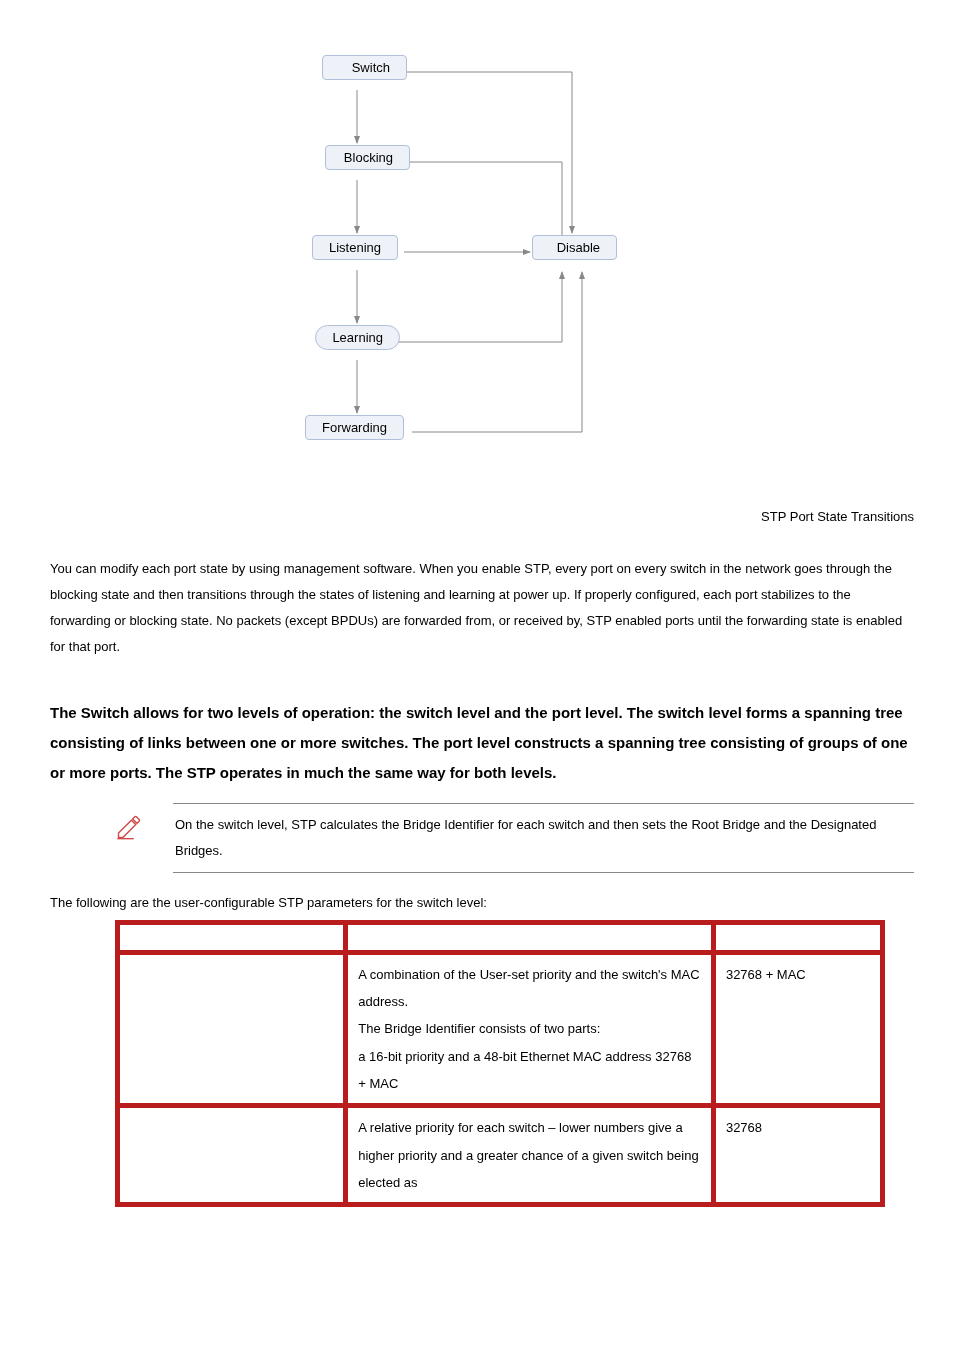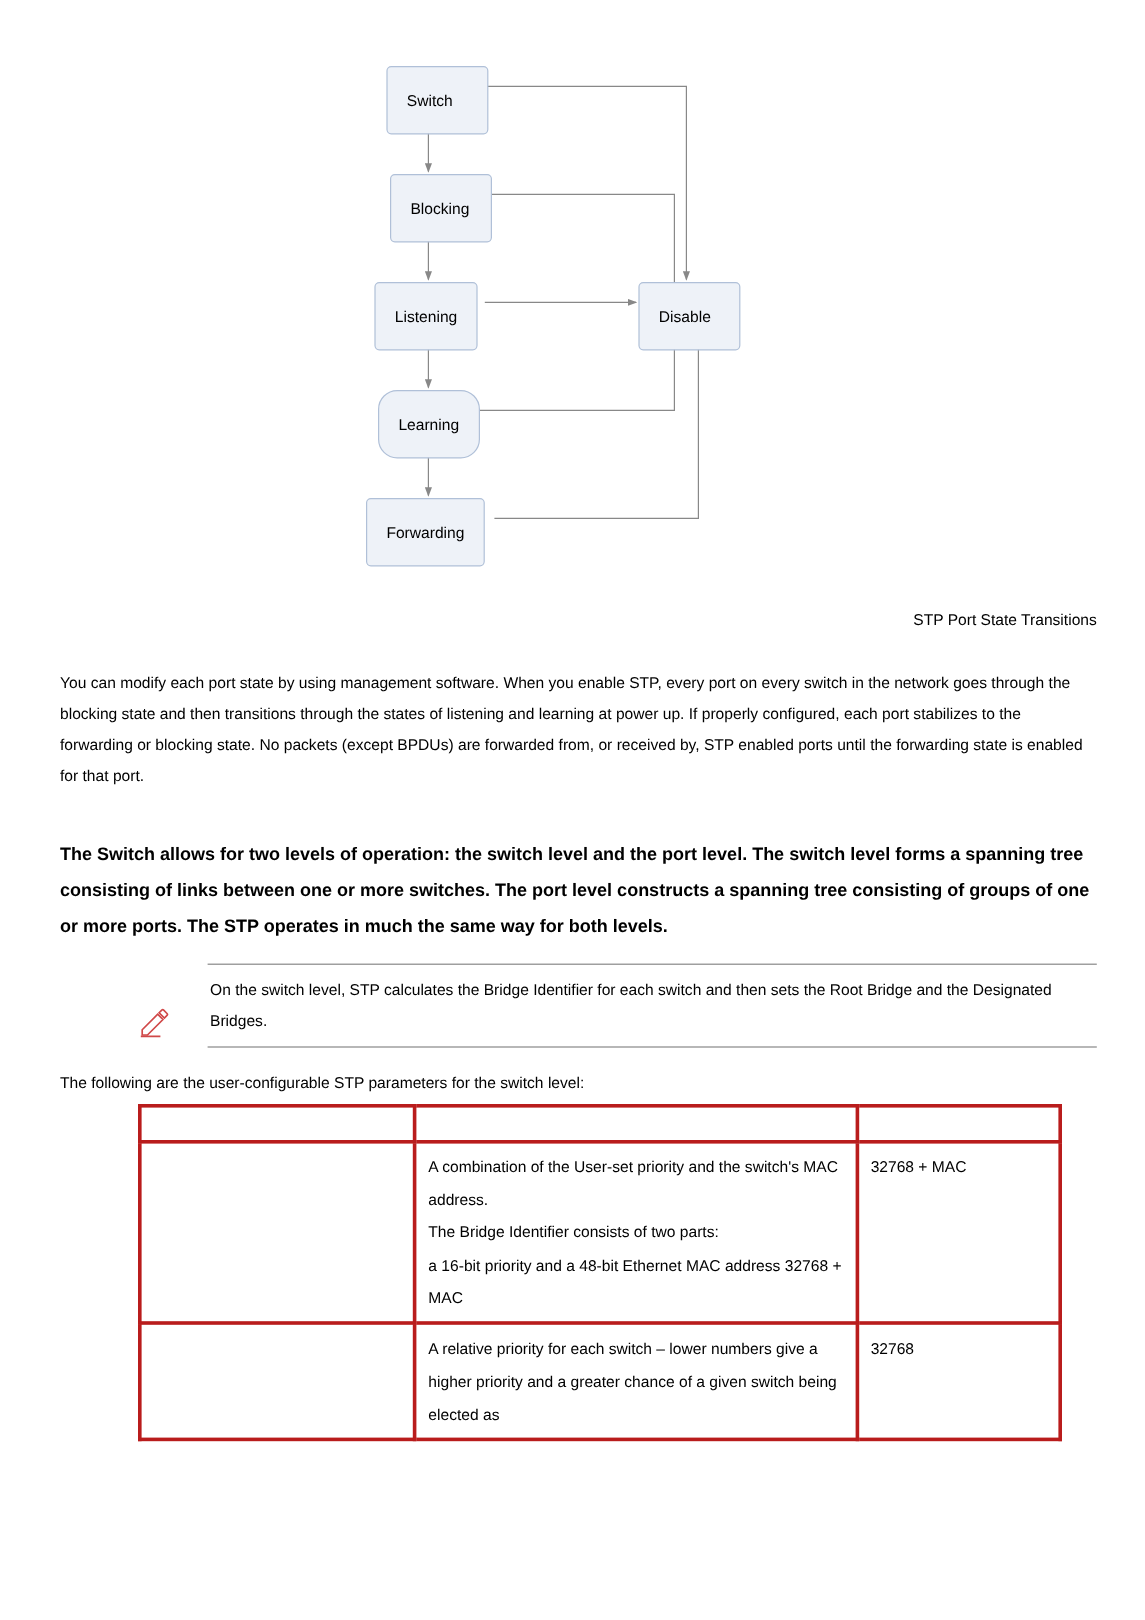--- a/index.html
+++ b/index.html
@@ -25,24 +25,24 @@
     .diagram {
       position: relative;
       width: 500px;
       height: 445px;
     }
     .node {
       position: absolute;
       background: #eef2f8;
       border: 1px solid #b0c0d8;
       border-radius: 4px;
-      padding: 16px 16px;
+      padding: 0 16px;
       font-size: 13px;
       color: #000;
-      text-align: left;
+      text-align: right;
       min-width: 85px;
     }
     .node-switch { top: 5px; left: 90px; }
     .node-blocking { top: 95px; left: 93px; }
     .node-listening { top: 185px; left: 80px; }
     .node-disable { top: 185px; left: 300px; }
     .node-learning { top: 275px; left: 83px; border-radius: 16px; }
     .node-forwarding { top: 365px; left: 73px; }
     svg.arrows {
       position: absolute;
@@ -66,21 +66,21 @@
     .paragraph2 {
       font-size: 15px;
       line-height: 2;
       margin-bottom: 15px;
       font-weight: bold;
     }
     .note-container {
       display: flex;
       margin-left: 65px;
       margin-bottom: 18px;
-      align-items: flex-end;
+      align-items: flex-start;
     }
     .note-icon {
       margin-right: 30px;
       margin-top: 10px;
       flex-shrink: 0;
     }
     .note-content {
       flex: 1;
     }
     .note-box {
@@ -96,21 +96,21 @@
     .table-intro {
       font-size: 13px;
       margin-bottom: 5px;
     }
     table {
       border-collapse: collapse;
       margin-left: 65px;
       width: 770px;
     }
     table td, table th {
-      border: 3px solid #b91c1c;
+      border: 5px solid #b91c1c;
       padding: 6px 10px;
       font-size: 13px;
       text-align: left;
       vertical-align: top;
       line-height: 2.1;
     }
     table th {
       font-weight: normal;
       height: 30px;
     }

